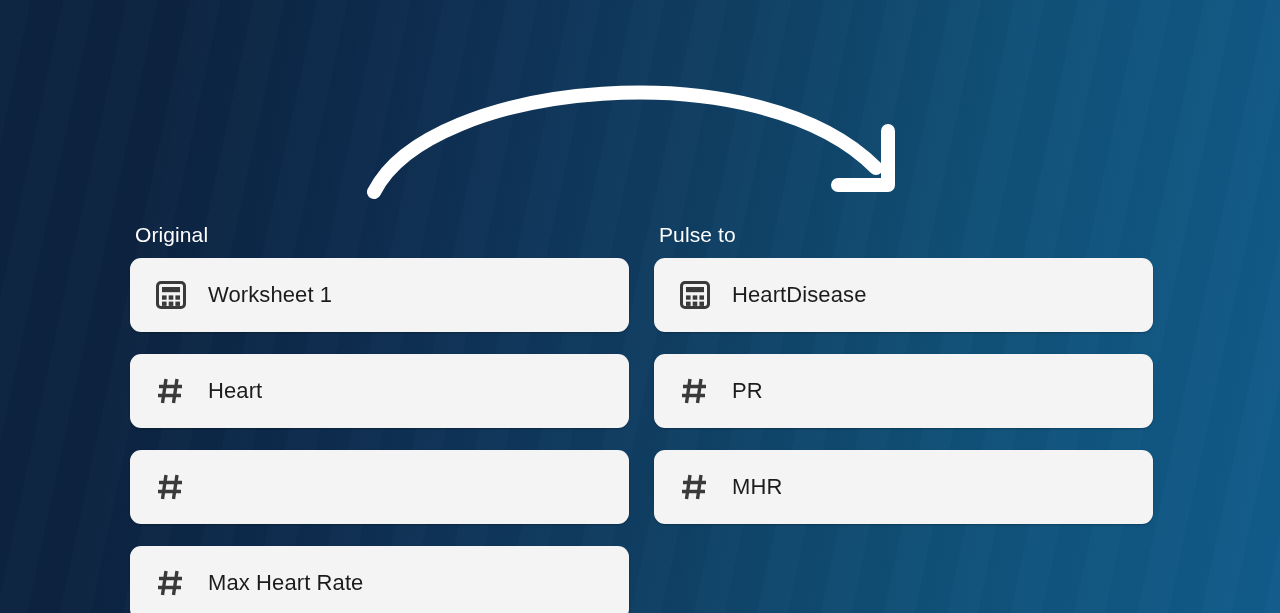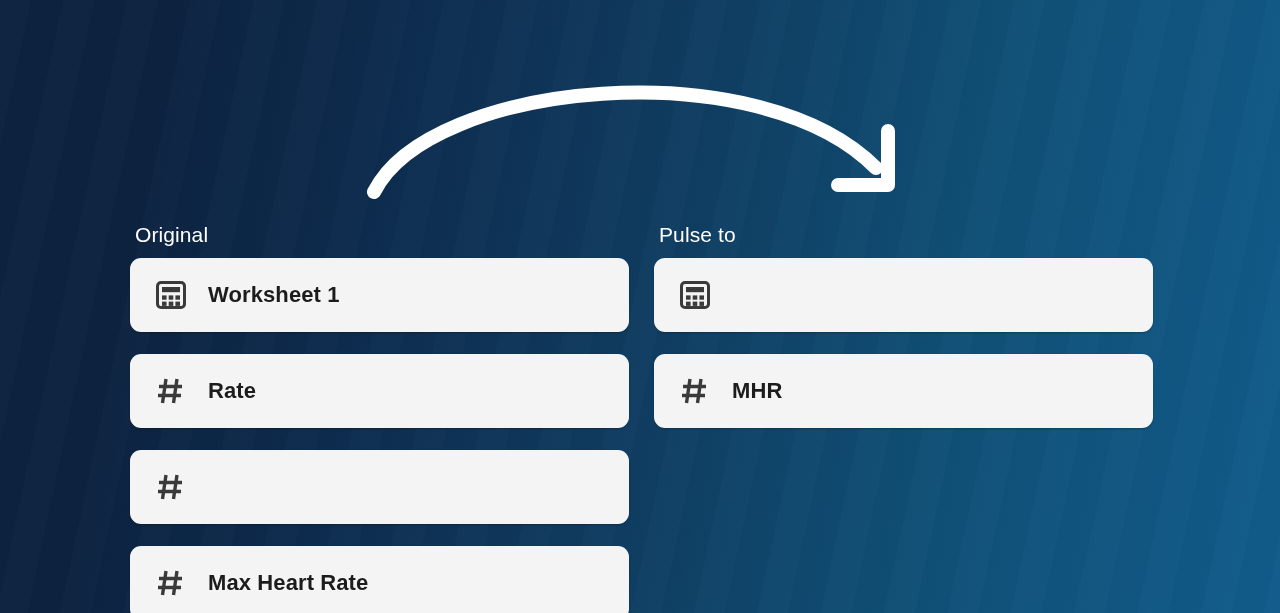--- a/index.html
+++ b/index.html
@@ -111,21 +111,21 @@
     align-items: center;
     justify-content: center;
     margin-right: 20px;
   }
 
   .card-icon svg { display: block; }
 
   .card-label {
     font-size: 22px;
     color: #1c1c1c;
-    font-weight: 700;
+    font-weight: 400;
     letter-spacing: 0.1px;
     white-space: nowrap;
   }
 </style>
 </head>
 <body>
 
 <div id="stage">
 
   <svg id="arrow-layer" viewBox="0 0 1280 613" width="1280" height="613" xmlns="http://www.w3.org/2000/svg">
@@ -153,21 +153,21 @@
         </span>
         <span class="card-label">Worksheet 1</span>
       </div>
 
       <div class="card">
         <span class="card-icon">
           <svg width="32" height="32" viewBox="0 0 32 32">
             <path d="M11 4 L7.5 28 M22 4 L18.5 28 M4 11.5 L27 11.5 M3 20.5 L26 20.5" stroke="#3a3a3a" stroke-width="3.4" stroke-linecap="butt" fill="none"></path>
           </svg>
         </span>
-        <span class="card-label">Rate</span>
+        <span class="card-label">Heart</span>
       </div>
 
       <div class="card">
         <span class="card-icon">
           <svg width="32" height="32" viewBox="0 0 32 32">
             <path d="M11 4 L7.5 28 M22 4 L18.5 28 M4 11.5 L27 11.5 M3 20.5 L26 20.5" stroke="#3a3a3a" stroke-width="3.4" stroke-linecap="butt" fill="none"></path>
           </svg>
         </span>
       </div>
 
@@ -190,22 +190,31 @@
             <rect x="2.5" y="3.5" width="27" height="25" rx="3.5" ry="3.5" fill="none" stroke="#3a3a3a" stroke-width="3"></rect>
             <rect x="7" y="8" width="18" height="5.2" fill="#3a3a3a"></rect>
             <rect x="7" y="16.4" width="4.6" height="4.3" fill="#3a3a3a"></rect>
             <rect x="13.7" y="16.4" width="4.6" height="4.3" fill="#3a3a3a"></rect>
             <rect x="20.4" y="16.4" width="4.6" height="4.3" fill="#3a3a3a"></rect>
             <rect x="7" y="22.6" width="4.6" height="4.3" fill="#3a3a3a"></rect>
             <rect x="13.7" y="22.6" width="4.6" height="4.3" fill="#3a3a3a"></rect>
             <rect x="20.4" y="22.6" width="4.6" height="4.3" fill="#3a3a3a"></rect>
           </svg>
         </span>
-      </div>
-
+        <span class="card-label">HeartDisease</span>
+      </div>
+
+      <div class="card">
+        <span class="card-icon">
+          <svg width="32" height="32" viewBox="0 0 32 32">
+            <path d="M11 4 L7.5 28 M22 4 L18.5 28 M4 11.5 L27 11.5 M3 20.5 L26 20.5" stroke="#3a3a3a" stroke-width="3.4" stroke-linecap="butt" fill="none"></path>
+          </svg>
+        </span>
+        <span class="card-label">PR</span>
+      </div>
 
 
       <div class="card">
         <span class="card-icon">
           <svg width="32" height="32" viewBox="0 0 32 32">
             <path d="M11 4 L7.5 28 M22 4 L18.5 28 M4 11.5 L27 11.5 M3 20.5 L26 20.5" stroke="#3a3a3a" stroke-width="3.4" stroke-linecap="butt" fill="none"></path>
           </svg>
         </span>
         <span class="card-label">MHR</span>
       </div>

